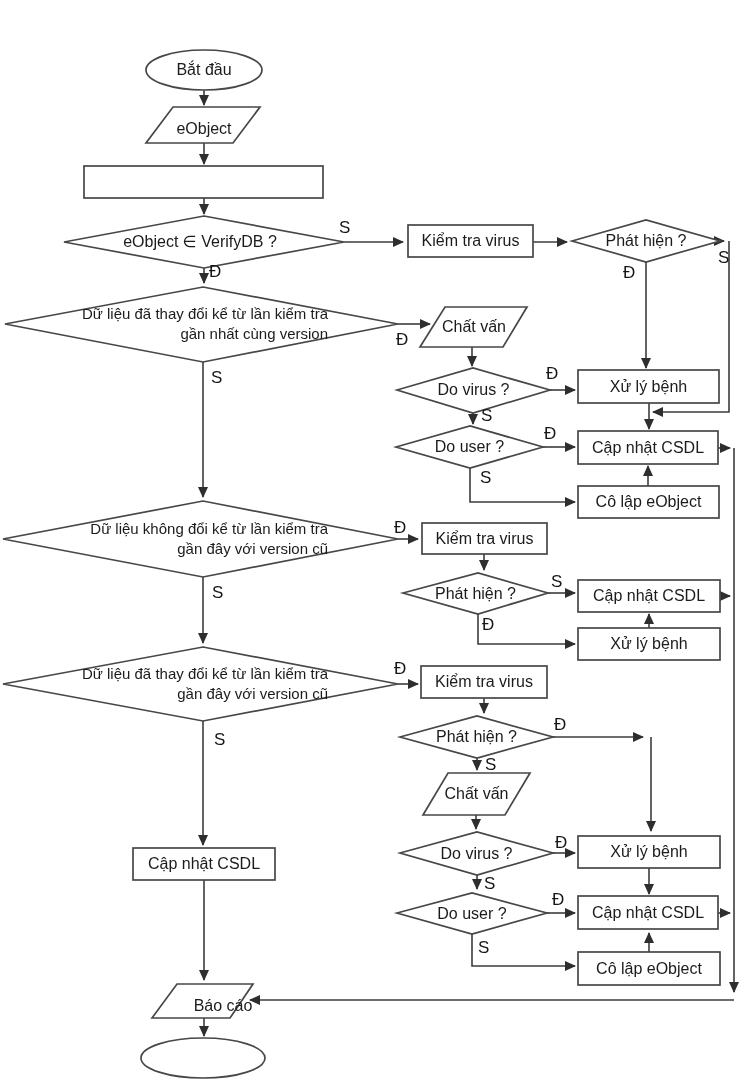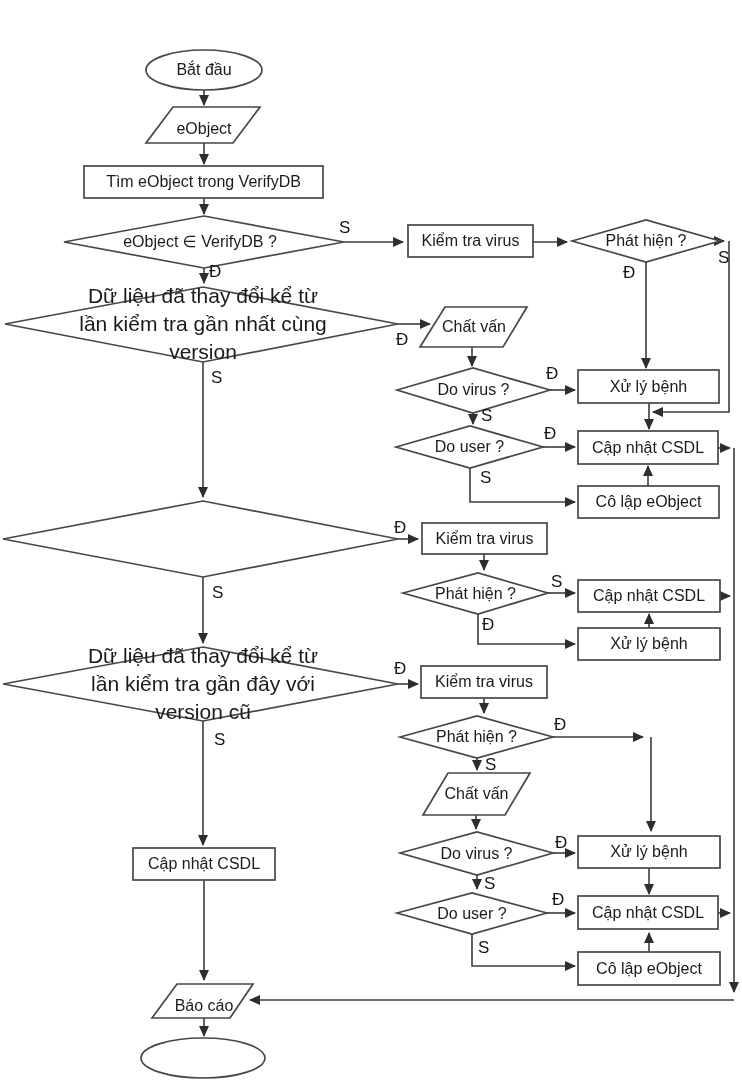--- a/index.html
+++ b/index.html
@@ -1,21 +1,21 @@
 <!DOCTYPE html>
 <html><head>
 <meta charset="utf-8">
 <style>
   html,body{margin:0;padding:0;background:#ffffff}
   .stage{position:relative;width:742px;height:1080px;background:#fff;
          font-family:"Liberation Sans","DejaVu Sans",sans-serif;color:#1b1b1b;overflow:hidden}
   .stage svg{position:absolute;left:0;top:0;display:block}
   .lbl{position:absolute;display:flex;align-items:center;justify-content:center;
-       text-align:center;font-size:16px;line-height:1.2;white-space:nowrap;pointer-events:none}
-  .lbl.wrap{white-space:normal;font-size:21px;line-height:1.32}
+       text-align:right;font-size:16px;line-height:1.2;white-space:nowrap;pointer-events:none}
+  .lbl.wrap{white-space:normal;font-size:15px;line-height:1.32}
   .elbl{position:absolute;font-size:17px;color:#161616;pointer-events:none}
 </style>
 </head>
 <body>
 
 <div class="stage">
 
   <svg width="742" height="1080" viewBox="0 0 742 1080">
     <defs>
       <marker id="ah" markerUnits="userSpaceOnUse" markerWidth="12" markerHeight="10" refX="10" refY="5" orient="auto">
@@ -99,46 +99,46 @@
       <rect x="578" y="896" width="140" height="33"></rect>
       <rect x="578" y="952" width="142" height="33"></rect>
       <rect x="133" y="848" width="142" height="32"></rect>
       <polygon points="177,984 253,984 230,1018 152,1018"></polygon>
       <ellipse cx="203" cy="1058" rx="62" ry="20"></ellipse>
     </g>
   </svg>
 
   <div class="lbl" style="left:146px;top:50px;width:116px;height:40px">Bắt đầu</div>
   <div class="lbl" style="left:150px;top:107px;width:108px;height:44px">eObject</div>
-  <div class="lbl" style="left:84px;top:166px;width:239px;height:32px">Tìm eObject trong VerifyDB</div>
   <div class="lbl" style="left:60px;top:216px;width:280px;height:52px">eObject ∈ VerifyDB ?</div>
   <div class="lbl" style="left:408px;top:225px;width:125px;height:32px">Kiểm tra virus</div>
   <div class="lbl" style="left:572px;top:220px;width:148px;height:42px">Phát hiện ?</div>
   <div class="lbl wrap" style="left:78px;top:296px;width:250px;height:56px">Dữ liệu đã thay đổi kể từ lần kiểm tra gần nhất cùng version</div>
   <div class="lbl" style="left:428px;top:307px;width:92px;height:40px">Chất vấn</div>
   <div class="lbl" style="left:397px;top:368px;width:153px;height:44px">Do virus ?</div>
   <div class="lbl" style="left:578px;top:370px;width:141px;height:33px">Xử lý bệnh</div>
   <div class="lbl" style="left:396px;top:426px;width:147px;height:42px">Do user ?</div>
   <div class="lbl" style="left:578px;top:431px;width:140px;height:33px">Cập nhật CSDL</div>
   <div class="lbl" style="left:578px;top:486px;width:141px;height:32px">Cô lập eObject</div>
+  <div class="lbl wrap" style="left:78px;top:511px;width:250px;height:56px">Dữ liệu không đổi kể từ lần kiểm tra gần đây với version cũ</div>
   <div class="lbl" style="left:422px;top:523px;width:125px;height:31px">Kiểm tra virus</div>
   <div class="lbl" style="left:403px;top:573px;width:145px;height:41px">Phát hiện ?</div>
   <div class="lbl" style="left:578px;top:580px;width:142px;height:32px">Cập nhật CSDL</div>
   <div class="lbl" style="left:578px;top:628px;width:142px;height:32px">Xử lý bệnh</div>
   <div class="lbl wrap" style="left:78px;top:656px;width:250px;height:56px">Dữ liệu đã thay đổi kể từ lần kiểm tra gần đây với version cũ</div>
   <div class="lbl" style="left:421px;top:666px;width:126px;height:32px">Kiểm tra virus</div>
   <div class="lbl" style="left:400px;top:717px;width:153px;height:40px">Phát hiện ?</div>
   <div class="lbl" style="left:428px;top:773px;width:97px;height:42px">Chất vấn</div>
   <div class="lbl" style="left:400px;top:832px;width:153px;height:43px">Do virus ?</div>
   <div class="lbl" style="left:578px;top:836px;width:142px;height:32px">Xử lý bệnh</div>
   <div class="lbl" style="left:397px;top:893px;width:150px;height:41px">Do user ?</div>
   <div class="lbl" style="left:578px;top:896px;width:140px;height:33px">Cập nhật CSDL</div>
   <div class="lbl" style="left:578px;top:952px;width:142px;height:33px">Cô lập eObject</div>
   <div class="lbl" style="left:133px;top:848px;width:142px;height:32px">Cập nhật CSDL</div>
-  <div class="lbl" style="left:159px;top:983px;width:90px;height:46px">Báo cáo</div>
+  <div class="lbl" style="left:178px;top:983px;width:90px;height:46px">Báo cáo</div>
 
   <div class="elbl" style="left:339px;top:218px">S</div>
   <div class="elbl" style="left:718px;top:248px">S</div>
   <div class="elbl" style="left:211px;top:368px">S</div>
   <div class="elbl" style="left:481px;top:406px">S</div>
   <div class="elbl" style="left:480px;top:468px">S</div>
   <div class="elbl" style="left:212px;top:583px">S</div>
   <div class="elbl" style="left:551px;top:572px">S</div>
   <div class="elbl" style="left:214px;top:730px">S</div>
   <div class="elbl" style="left:485px;top:755px">S</div>

